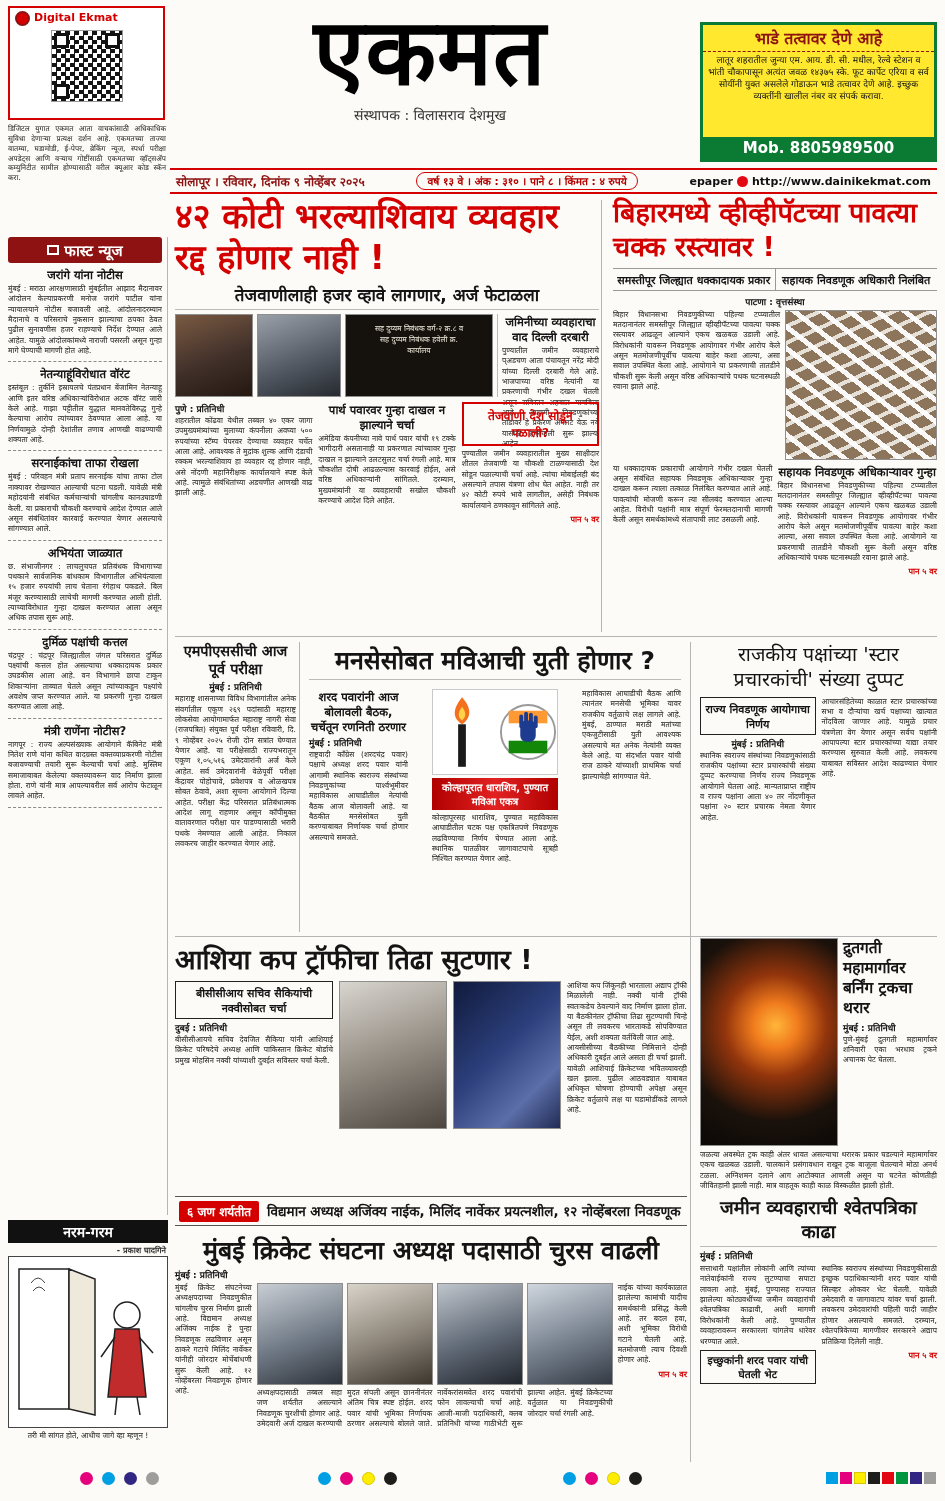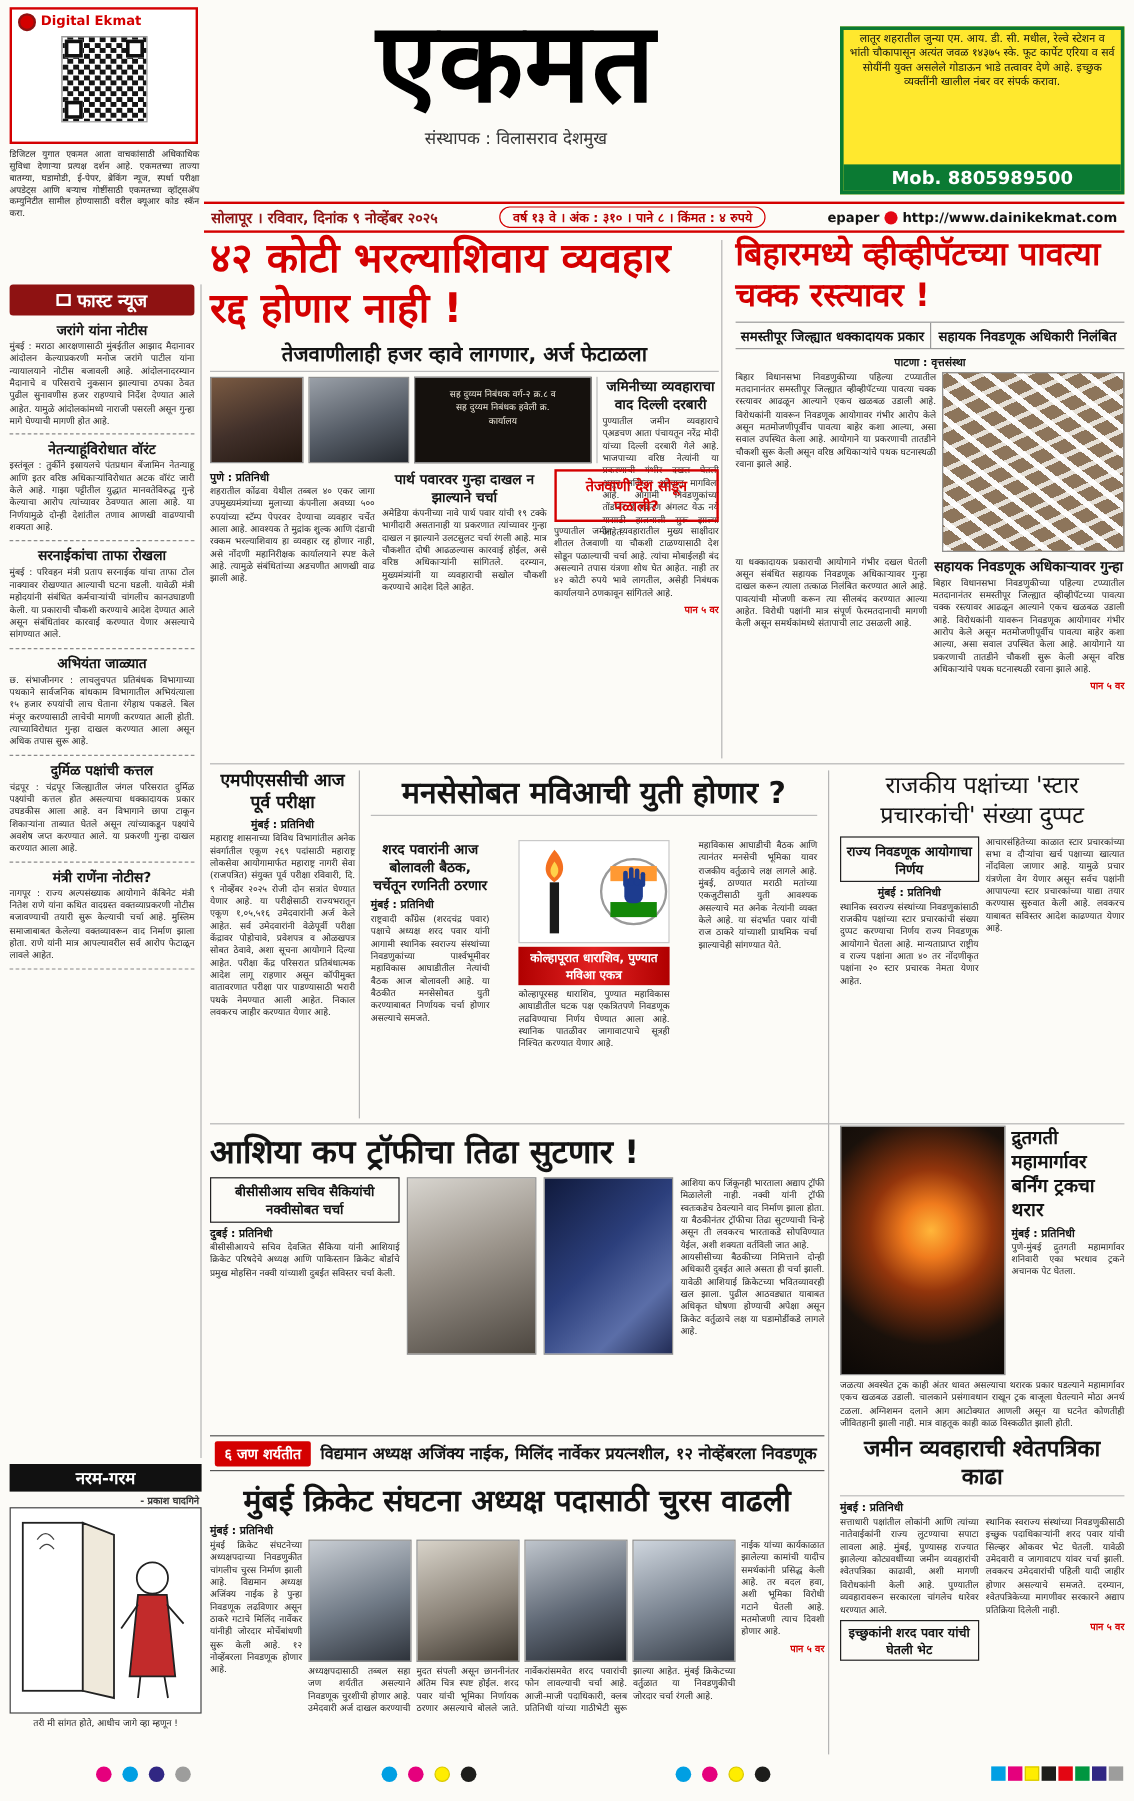--- a/index.html
+++ b/index.html
@@ -38,21 +38,21 @@
   .cartoon{left:8px;top:1220px;width:160px;height:244px}
   .ng-head{background:#111;color:#fff;font-weight:bold;font-size:14px;text-align:center;padding:2px 16px}
   .ng-credit{font-size:8px;text-align:right;font-weight:bold;color:#333;margin:1px 2px}
   .ng-box{border:1px solid #444;background:#fff;height:172px;margin-top:1px}
   .ng-caption{font-size:7.5px;text-align:center;margin-top:2px;color:#222}
   
   .lead{left:175px;top:196px;width:424px;height:436px}
   .h-red{color:#d40000}
   .lead h2{font-size:34px;line-height:1.22;font-weight:900}
   .lead-sub{font-size:17px;font-weight:bold;text-align:center;margin:4px 0;border-bottom:1px solid #bbb;padding-bottom:3px}
-  .lead-row1{display:flex;gap:4px;height:72px;margin-top:2px}
+  .lead-row1{display:flex;gap:4px;height:83px;margin-top:2px}
   .ph{border:1px solid #8f8f8f;flex:none}
   .ph-woman{width:78px;background:linear-gradient(160deg,#7a5a42 0%,#41302a 55%,#241811 100%)}
   .ph-man{width:84px;background:linear-gradient(160deg,#9aa0a8 0%,#555c66 55%,#262a30 100%)}
   .ph-sign{width:148px;background:#15110d;color:#f2eddf;font-size:7.5px;line-height:1.5;padding:8px 4px;text-align:center}
   .lead-sub1{flex:1;border-left:1px solid #bbb;padding-left:4px}
   .colhead{font-size:11.5px;font-weight:bold;text-align:center;margin-bottom:2px}
   .lead-row2{display:flex;gap:6px;margin-top:5px}
   .lead-row2>div{flex:1}
   .byline{font-size:9px;font-weight:bold;margin-bottom:1px}
   .redbox{border:2px solid #d40000;color:#d40000;font-weight:bold;font-size:12px;text-align:center;padding:3px 10px;margin-bottom:3px}
@@ -64,21 +64,21 @@
   .bi-subs div+div{border-left:1px solid #999}
   .bi-byline{text-align:center;font-size:9px;font-weight:bold;margin-bottom:2px}
   .bi-row{display:flex;gap:5px}
   .ph-slips{width:152px;height:150px;background-color:#8d755b;background-image:repeating-linear-gradient(38deg,rgba(255,255,255,.95) 0 5px,rgba(255,255,255,0) 5px 17px),repeating-linear-gradient(-24deg,rgba(246,244,238,.85) 0 4px,rgba(255,255,255,0) 4px 15px)}
   .bi-row2{display:flex;gap:5px;margin-top:4px}
   .bi-row2>div{flex:1}
   .mpsc{left:175px;top:642px;width:121px;height:290px}
   .mpsc h3{font-size:14.5px;text-align:center;line-height:1.25;margin-bottom:2px}
   .mns{left:303px;top:642px;width:384px;height:290px;padding:0 6px}
   .mns h2{font-size:25px;font-weight:900;text-align:center;border-bottom:1px solid #bbb;padding-bottom:3px}
-  .mns-row{display:flex;gap:24px;margin-top:20px}
+  .mns-row{display:flex;gap:24px;margin-top:9px}
   .mns-c1{width:31%}.mns-c2{width:38%}.mns-c3{width:31%}
   .logos{display:flex;justify-content:center;align-items:center;gap:8px;height:86px;border:1px solid #c9c9c9;background:#fff}
   .red-strip{background:linear-gradient(90deg,#b00000,#e22222,#b00000);color:#fff;font-weight:bold;font-size:10px;text-align:center;padding:2px 1px;margin:3px 0}
   .star{left:694px;top:642px;width:243px;height:290px;padding-left:6px}
   .star h2{font-size:19.5px;font-weight:400;line-height:1.3;text-align:center}
   .star-row{display:flex;gap:6px;margin-top:4px}
   .star-row>div{flex:1}
   .boxhead{border:1.5px solid #222;font-size:11px;font-weight:bold;text-align:center;padding:3px 2px;margin-bottom:2px}
   .asia{left:175px;top:940px;width:512px;height:250px}
   .asia h2{font-size:27px;font-weight:900;margin-bottom:4px}
@@ -138,20 +138,21 @@
     </div>
   </div>
   <p class="abs qr-caption">डिजिटल युगात एकमत आता वाचकांसाठी अधिकाधिक सुविधा देणाऱ्या प्रत्यक्ष दर्शन आहे. एकमतच्या ताज्या बातम्या, घडामोडी, ई-पेपर, ब्रेकिंग न्यूज, स्पर्धा परीक्षा अपडेट्स आणि बऱ्याच गोष्टींसाठी एकमतच्या व्हॉट्सॲप कम्युनिटीत सामील होण्यासाठी वरील क्यूआर कोड स्कॅन करा.</p>
 
   <div class="abs masthead">
     <h1 class="mh-title">एकमत</h1>
     <div class="mh-founder">संस्थापक : विलासराव देशमुख</div>
   </div>
 
   <aside class="abs ad-box">
+    <div class="ad-title">भाडे तत्वावर देणे आहे</div>
     <p class="ad-body">लातूर शहरातील जुन्या एम. आय. डी. सी. मधील, रेल्वे स्टेशन व भांती चौकापासून अत्यंत जवळ १४३७५ स्के. फूट कार्पेट एरिया व सर्व सोयींनी युक्त असलेले गोडाऊन भाडे तत्वावर देणे आहे. इच्छुक व्यक्तींनी खालील नंबर वर संपर्क करावा.</p>
     <div class="ad-mob">Mob. 8805989500</div>
   </aside>
 
   <div class="abs dateline">
     <span class="dl-left">सोलापूर । रविवार, दिनांक ९ नोव्हेंबर २०२५</span>
     <span class="dl-center">वर्ष १३ वे । अंक : ३१० । पाने ८ । किंमत : ४ रुपये</span>
     <span class="dl-right">
       <b>epaper</b>
       <i class="ep-icon"></i>

